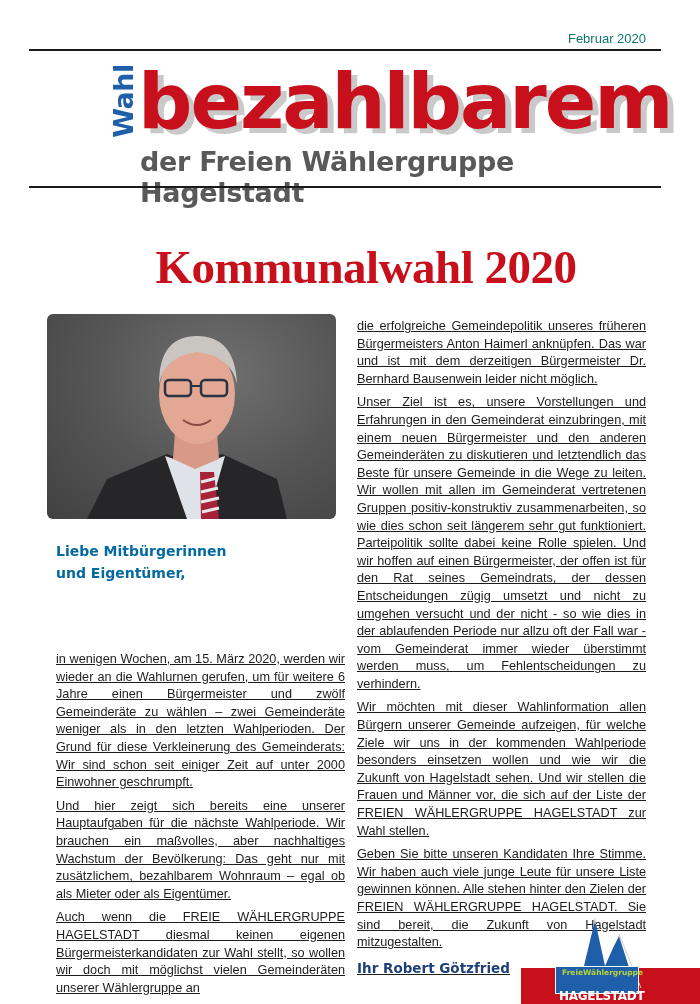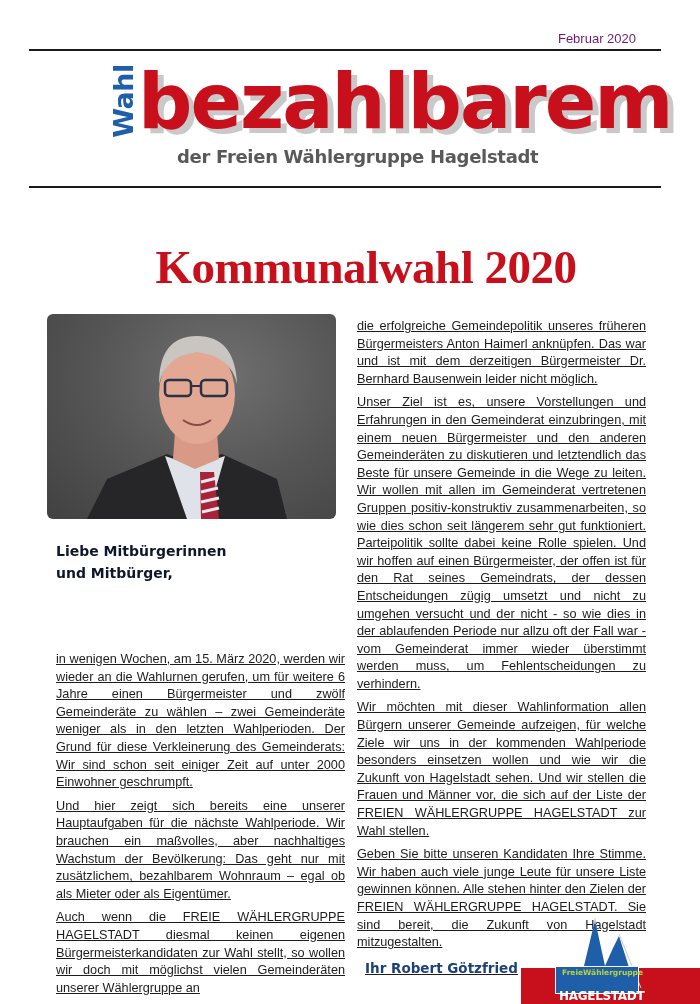--- a/index.html
+++ b/index.html
@@ -1,32 +1,32 @@
 <!DOCTYPE html>
 <html><head>
 <meta charset="utf-8">
 <style>
   html, body { margin:0; padding:0; background:#ffffff; }
   body { width:700px; height:1004px; position:relative; overflow:hidden; font-family:"Liberation Sans", sans-serif; color:#1a1a1a; }
-  .date { position:absolute; top:31px; right:64px; font-size:13px; color:#701a75; }
+  .date { position:absolute; top:31px; right:54px; font-size:13px; color:#0f766e; }
   .rule { position:absolute; left:29px; width:632px; height:2px; background:#1a1a1a; }
   .rule.top { top:49px; }
   .rule.bot { top:186px; }
   .masthead { position:absolute; left:90px; top:62px; width:560px; height:120px; }
   .wahl { position:absolute; left:-6px; top:22px; transform:rotate(-90deg); transform-origin:center; font-family:"DejaVu Sans", sans-serif; font-weight:bold; font-size:27px; color:#1f5ea8; width:80px; height:34px; text-align:center; line-height:34px; letter-spacing:-0.5px; }
   .info { position:absolute; left:48px; top:-6px; font-family:"DejaVu Sans", sans-serif; font-weight:bold; font-size:76px; letter-spacing:-2px; color:#c8101c; text-shadow:6px 5px 0 #c9c9c9; line-height:92px; }
-  .sub { position:absolute; left:50px; top:84px; font-family:"DejaVu Sans", sans-serif; font-weight:bold; font-size:18px; color:#595959; letter-spacing:-0.3px;margin-left:37px; }
+  .sub { position:absolute; left:50px; top:84px; font-family:"DejaVu Sans", sans-serif; font-weight:bold; font-size:27px; color:#595959; letter-spacing:-0.3px; }
   .headline { position:absolute; top:224px; left:0; width:700px; text-align:center; font-family:"DejaVu Sans", sans-serif; font-weight:bold; font-size:47px; color:#c8101c; letter-spacing:-0.5px; }
   .photo { position:absolute; left:47px; top:314px; width:289px; height:205px; border-radius:6px; overflow:hidden; background:radial-gradient(ellipse at 60% 30%, #707070 0%, #565656 50%, #414141 100%); }
   .col { position:absolute; font-family:"Liberation Sans", sans-serif; font-size:12.7px; line-height:17.6px; text-align:justify; color:#1d1d1d; hyphens:auto;text-decoration:underline; }
   .col.left { left:56px; top:651px; width:289px; }
   .col.right { left:357px; top:318px; width:289px; }
   .col p { margin:0 0 6px 0; }
-  .greeting { position:absolute; left:56px; top:540px; width:289px; font-family:"DejaVu Sans", sans-serif; font-weight:bold; font-size:14px; line-height:22px; color:#0f172a; }
-  .sign { margin-top:8px; font-family:"DejaVu Sans", sans-serif; font-weight:bold; font-size:13.5px; color:#1d3f7a; text-align:left;margin-left:8px; }
+  .greeting { position:absolute; left:56px; top:540px; width:289px; font-family:"DejaVu Sans", sans-serif; font-weight:bold; font-size:14px; line-height:22px; color:#0369a1; }
+  .sign { margin-top:8px; font-family:"DejaVu Sans", sans-serif; font-weight:bold; font-size:13.5px; color:#1d3f7a; text-align:left; }
   .footer-band { position:absolute; left:521px; top:968px; width:179px; height:36px; background:#c8101c; }
   .logo { position:absolute; left:555px; top:914px; width:100px; height:80px; }
   .logo-box { position:absolute; left:0; top:52px; width:82px; height:26px; background:#1f5ea8; border:1px solid #fff; }
   .logo-top { position:absolute; left:6px; top:1px; font-size:7.5px; font-weight:bold; color:#b8d43a; font-family:"DejaVu Sans", sans-serif; white-space:nowrap; }
   .logo-bot { position:absolute; left:3px; top:22px; font-size:12px; font-weight:bold; color:#fff; font-family:"DejaVu Sans", sans-serif; letter-spacing:-0.3px; }
 </style>
 </head>
 <body>
 
 <div class="date">Februar 2020</div>
@@ -61,21 +61,21 @@
     <rect x="118" y="66" width="26" height="16" rx="4" fill="none" stroke="#2a3344" stroke-width="2.5"></rect>
     <rect x="154" y="66" width="26" height="16" rx="4" fill="none" stroke="#2a3344" stroke-width="2.5"></rect>
     <line x1="144" y1="72" x2="154" y2="72" stroke="#2a3344" stroke-width="2"></line>
 
     <path d="M136 106 Q150 116 164 106" stroke="#8b4a42" stroke-width="2" fill="none"></path>
   </svg>
 </div>
 
 <div class="greeting">
   <div>Liebe Mitbürgerinnen</div>
-  <div>und Mitbürger,</div>
+  <div>und Eigentümer,</div>
 </div>
 
 <div class="col left">
   <p>in wenigen Wochen, am 15. März 2020, werden wir wieder an die Wahlurnen gerufen, um für weitere 6 Jahre einen Bürgermeister und zwölf Gemeinderäte zu wählen – zwei Gemeinderäte weniger als in den letzten Wahlperioden. Der Grund für diese Verkleinerung des Gemeinderats: Wir sind schon seit einiger Zeit auf unter 2000 Einwohner geschrumpft.</p>
   <p>Und hier zeigt sich bereits eine unserer Hauptaufgaben für die nächste Wahlperiode. Wir brauchen ein maßvolles, aber nachhaltiges Wachstum der Bevölkerung: Das geht nur mit zusätzlichem, bezahlbarem Wohnraum – egal ob als Mieter oder als Eigentümer.</p>
   <p>Auch wenn die FREIE WÄHLERGRUPPE HAGELSTADT diesmal keinen eigenen Bürgermeisterkandidaten zur Wahl stellt, so wollen wir doch mit möglichst vielen Gemeinderäten unserer Wählergruppe an</p>
 </div>
 
 <div class="col right">
   <p>die erfolgreiche Gemeindepolitik unseres früheren Bürgermeisters Anton Haimerl anknüpfen. Das war und ist mit dem derzeitigen Bürgermeister Dr. Bernhard Bausenwein leider nicht möglich.</p>

